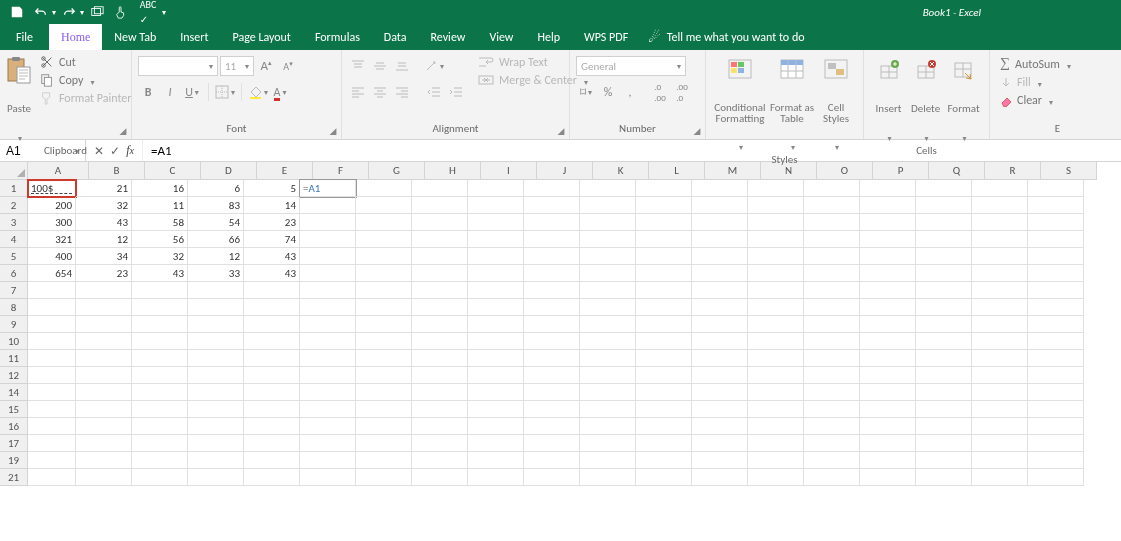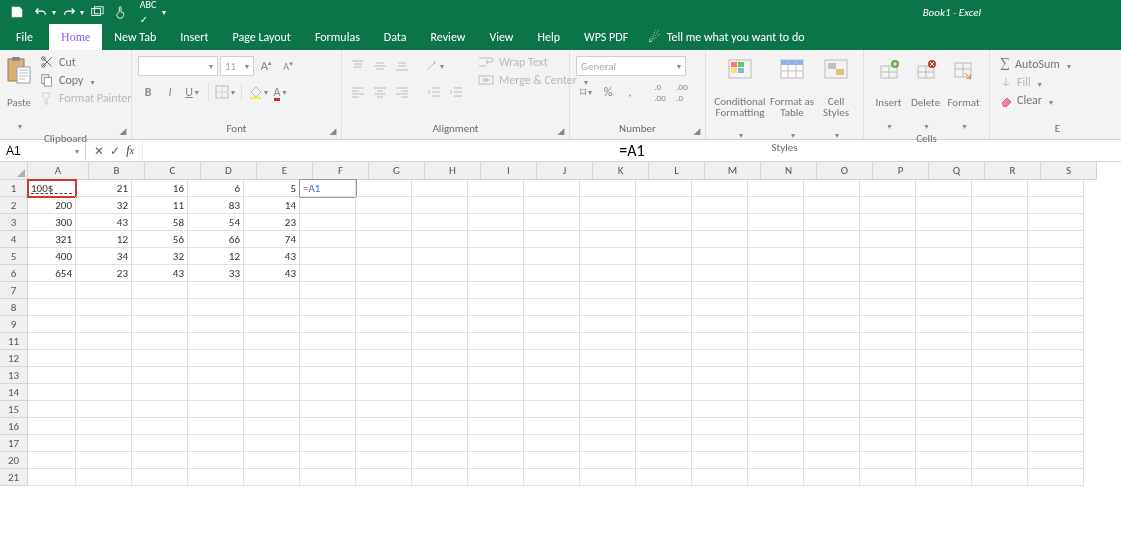--- a/index.html
+++ b/index.html
@@ -21,40 +21,40 @@
   .bulb { font-size: 14px; }
   
   
   .ribbon { height: 90px; background:#f3f3f3; border-bottom: 1px solid #d4d4d4; display:flex; position:relative; }
   .group { border-right: 1px solid #e0e0e0; padding: 4px 6px 2px; display:flex; flex-direction:column; justify-content:space-between; position:relative; }
   .group-label { text-align:center; font-size:11px; color:#6a6a6a; height:16px; line-height: 16px; }
   .group-body { flex:1; display:flex; align-items:flex-start; }
   .stacked { display:flex; flex-direction:column; gap:2px; }
   .ctrl { display:flex; align-items:flex-end; gap:5px; color:#777; padding:1px 4px; font-size:12px; white-space:nowrap; }
   .disabled { color:#b8b8b8; }
-  .big-btn { display:flex; flex-direction:column; align-items:center; justify-content:flex-end; gap:12px; width: 42px; color:#777; font-size: 11px; padding-top: 2px; }
+  .big-btn { display:flex; flex-direction:column; align-items:center; justify-content:flex-end; gap:18px; width: 42px; color:#777; font-size: 11px; padding-top: 2px; }
   .big-icon { font-size: 22px; height: 28px; display:flex; align-items:center; justify-content:center; }
   .launch { position:absolute; right:2px; bottom:2px; font-size:9px; color:#888; width:12px; height:12px; text-align:center;}
   .sep-v { width:1px; height:54px; background:#e0e0e0; margin: 0 4px; }
   .row { display:flex; align-items:center; gap:2px; }
   .row-pad { padding: 2px 0; }
   .combo { border:1px solid #d0d0d0; background:#fff; height:20px; display:flex; align-items:center; justify-content:space-between; color:#aaa; font-size:11px; padding:0 4px; }
   .font-name { width: 80px; }
   .font-size { width: 34px; }
   .num-fmt { width: 110px; }
   .icon-btn { width: 20px; height: 20px; display:flex; align-items:center; justify-content:center; color:#888; }
   .align-ic { width:14px; height:14px; display:inline-block;}
   
   
   .formula-bar { height: 22px; border-bottom: 1px solid #d4d4d4; display:flex; align-items:center; background:#fff; }
   .name-box { width: 86px; border-right:1px solid #d4d4d4; height:100%; display:flex; align-items:center; padding: 0 6px; justify-content:space-between; }
   .name-box input { border:none; outline:none; width:56px; font-size:12px; }
   .fx-btns { display:flex; align-items:center; gap:6px; padding: 0 8px; height:100%; border-right:1px solid #eee;}
   .fx-area { flex:1; padding: 0 8px; display:flex; align-items:center; }
-  .fx-input { border:none; outline:none; font-size:16px; width:100%; font-family:Calibri, sans-serif;text-align:center;}
+  .fx-input { border:none; outline:none; font-size:13px; width:100%; font-family:Calibri, sans-serif;}
   .fx-label { font-style: italic; font-family: "Times New Roman", serif; font-size: 12px;}
   .col-headers { display:flex; height:18px; }
   .hdr { background:#f0f0f0; border-right:1px solid #d4d4d4; border-bottom:1px solid #d4d4d4; display:flex; align-items:center; justify-content:center; font-size:11px; color:#555; }
   .select-all { width:28px; position:relative;}
   .select-all::after { content:""; position:absolute; right:2px; bottom:2px; border-left:8px solid transparent; border-bottom:8px solid #b0b0b0; }
   .hdr.col { width:56px; }
   .hdr.col.colA { width:61px; }
   .row-hdr { width:28px; background:#f0f0f0; border-right:1px solid #d4d4d4; border-bottom:1px solid #d4d4d4; display:flex; align-items:center; justify-content:center; font-size:11px; color:#555; height:17px;}
   .cells-wrap { display:flex; flex-direction:column; }
   .cells-row { display:flex; height: 17px; }
@@ -685,20 +685,42 @@
         <div class="cell"></div>
         <div class="cell"></div>
         <div class="cell"></div>
         <div class="cell"></div>
         <div class="cell"></div>
         <div class="cell"></div>
         <div class="cell"></div>
         <div class="cell"></div>
       </div>
       <div class="cells-row">
+        <div class="row-hdr">10</div>
+        <div class="cell colA"></div>
+        <div class="cell"></div>
+        <div class="cell"></div>
+        <div class="cell"></div>
+        <div class="cell"></div>
+        <div class="cell"></div>
+        <div class="cell"></div>
+        <div class="cell"></div>
+        <div class="cell"></div>
+        <div class="cell"></div>
+        <div class="cell"></div>
+        <div class="cell"></div>
+        <div class="cell"></div>
+        <div class="cell"></div>
+        <div class="cell"></div>
+        <div class="cell"></div>
+        <div class="cell"></div>
+        <div class="cell"></div>
+        <div class="cell"></div>
+      </div>
+      <div class="cells-row">
         <div class="row-hdr">11</div>
         <div class="cell colA"></div>
         <div class="cell"></div>
         <div class="cell"></div>
         <div class="cell"></div>
         <div class="cell"></div>
         <div class="cell"></div>
         <div class="cell"></div>
         <div class="cell"></div>
         <div class="cell"></div>
@@ -729,42 +751,20 @@
         <div class="cell"></div>
         <div class="cell"></div>
         <div class="cell"></div>
         <div class="cell"></div>
         <div class="cell"></div>
         <div class="cell"></div>
         <div class="cell"></div>
         <div class="cell"></div>
       </div>
       <div class="cells-row">
-        <div class="row-hdr">13</div>
-        <div class="cell colA"></div>
-        <div class="cell"></div>
-        <div class="cell"></div>
-        <div class="cell"></div>
-        <div class="cell"></div>
-        <div class="cell"></div>
-        <div class="cell"></div>
-        <div class="cell"></div>
-        <div class="cell"></div>
-        <div class="cell"></div>
-        <div class="cell"></div>
-        <div class="cell"></div>
-        <div class="cell"></div>
-        <div class="cell"></div>
-        <div class="cell"></div>
-        <div class="cell"></div>
-        <div class="cell"></div>
-        <div class="cell"></div>
-        <div class="cell"></div>
-      </div>
-      <div class="cells-row">
         <div class="row-hdr">14</div>
         <div class="cell colA"></div>
         <div class="cell"></div>
         <div class="cell"></div>
         <div class="cell"></div>
         <div class="cell"></div>
         <div class="cell"></div>
         <div class="cell"></div>
         <div class="cell"></div>
         <div class="cell"></div>
@@ -839,21 +839,21 @@
         <div class="cell"></div>
         <div class="cell"></div>
         <div class="cell"></div>
         <div class="cell"></div>
         <div class="cell"></div>
         <div class="cell"></div>
         <div class="cell"></div>
         <div class="cell"></div>
       </div>
       <div class="cells-row">
-        <div class="row-hdr">20</div>
+        <div class="row-hdr">19</div>
         <div class="cell colA"></div>
         <div class="cell"></div>
         <div class="cell"></div>
         <div class="cell"></div>
         <div class="cell"></div>
         <div class="cell"></div>
         <div class="cell"></div>
         <div class="cell"></div>
         <div class="cell"></div>
         <div class="cell"></div>

